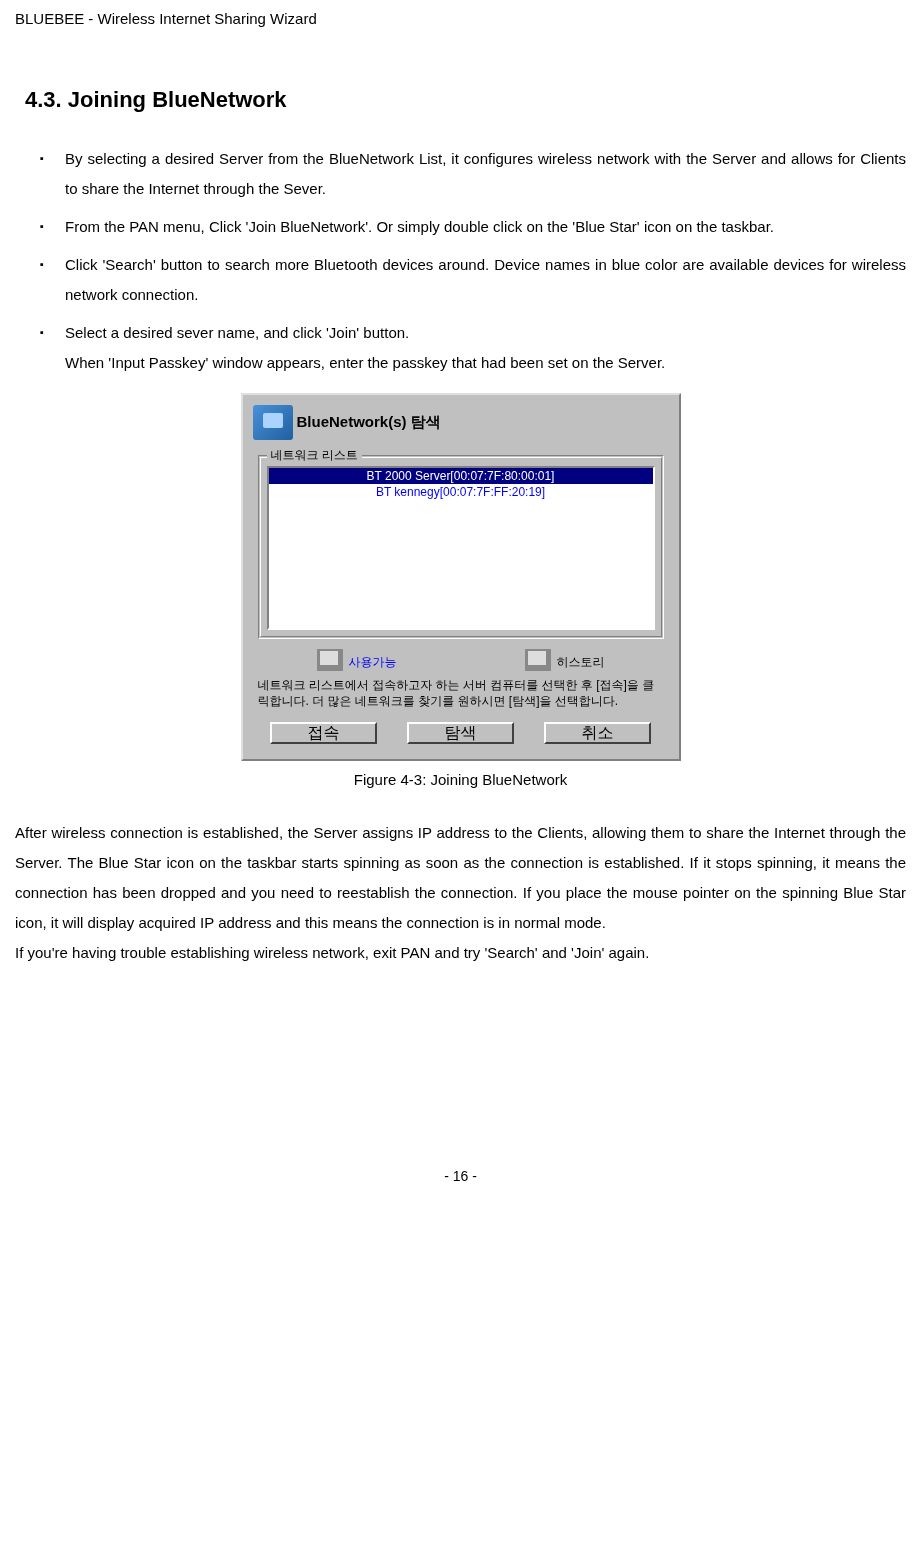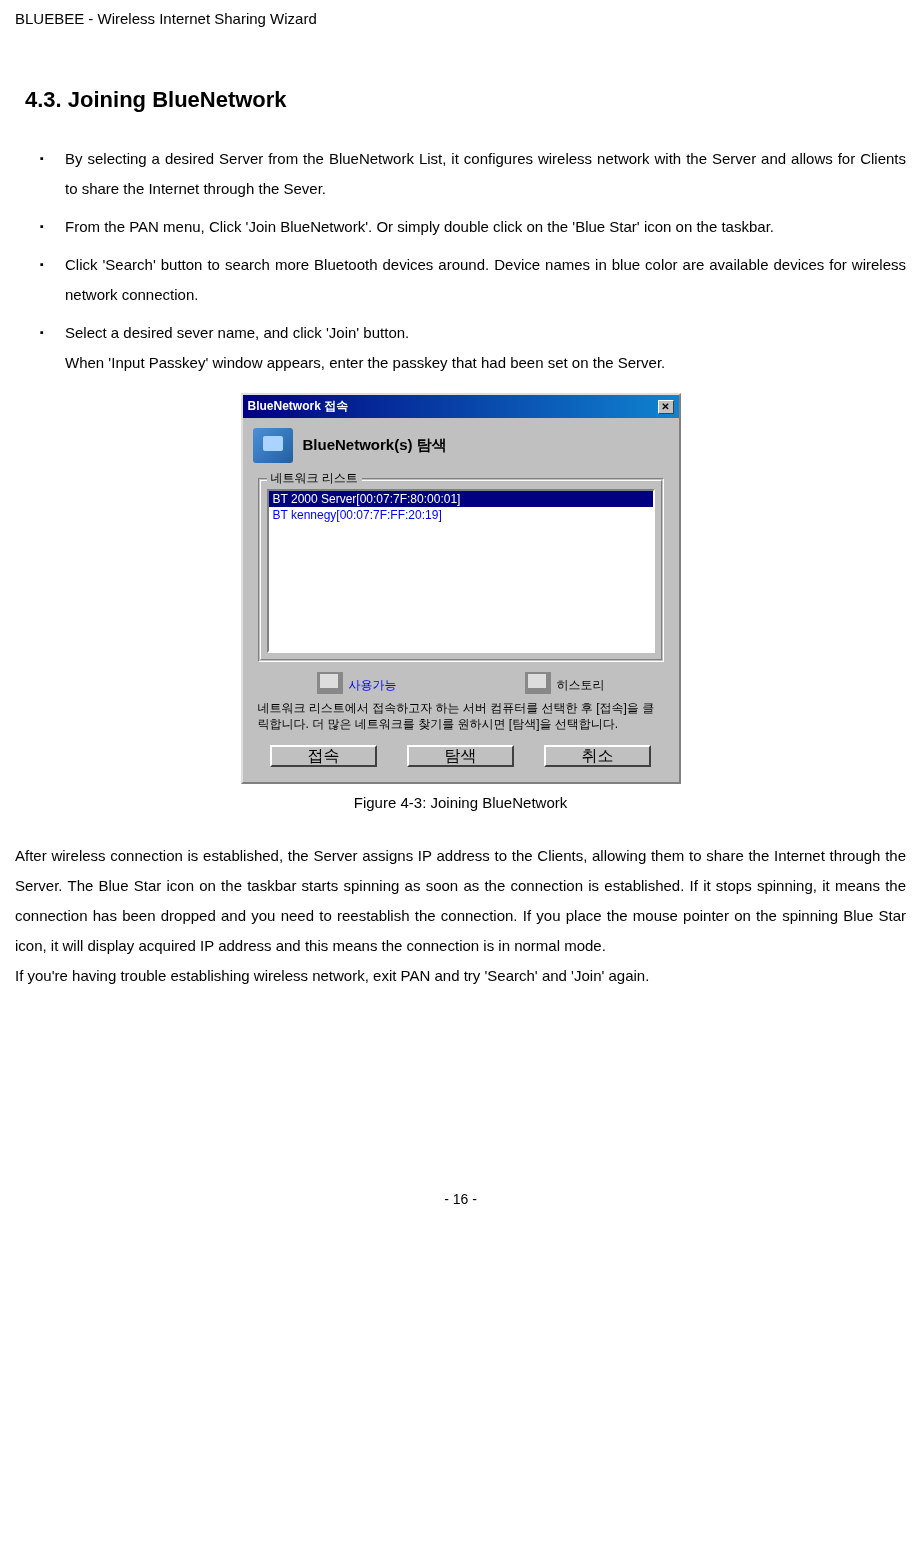--- a/index.html
+++ b/index.html
@@ -80,21 +80,21 @@
       align-items: center;
       justify-content: center;
       font-size: 10px;
       color: black;
       font-weight: bold;
     }
     .dialog-header {
       display: flex;
       align-items: center;
       padding: 10px;
-      gap: 10px;
+      gap: 4px;
     }
     .dialog-icon {
       width: 40px;
       height: 35px;
       background: linear-gradient(135deg, #4a90d9, #2060a0);
       border-radius: 3px;
       position: relative;
     }
     .dialog-icon::after {
       content: "";
@@ -110,20 +110,21 @@
       font-size: 15px;
       font-weight: bold;
       color: #000;
     }
     .fieldset {
       margin: 5px 15px;
       border: 1px solid;
       border-color: #808080 #fff #fff #808080;
       position: relative;
       padding: 1px;
+      text-align: center;
     }
     .fieldset-inner {
       border: 1px solid;
       border-color: #fff #808080 #808080 #fff;
     }
     .legend {
       position: absolute;
       top: -9px;
       left: 8px;
       background: #c0c0c0;
@@ -236,26 +237,20 @@
     <span class="bullet-text">Click 'Search' button to search more Bluetooth devices around. Device names in blue color are available devices for wireless network connection.</span>
   </li>
   <li class="bullet-item">
     <span class="bullet-text">Select a desired sever name, and click 'Join' button.</span>
     <span class="bullet-subtext">When 'Input Passkey' window appears, enter the passkey that had been set on the Server.</span>
   </li>
 </ul>
 
 <div class="dialog-wrapper">
   <div class="dialog">
-    <div class="titlebar">
-      <span>BlueNetwork 접속</span>
-      <div class="titlebar-close">
-        <span>✕</span>
-      </div>
-    </div>
     <div class="dialog-header">
       <div class="dialog-icon"></div>
       <div class="dialog-header-text">BlueNetwork(s) 탐색</div>
     </div>
     <div class="fieldset">
       <div class="legend">네트워크 리스트</div>
       <div class="fieldset-inner">
         <div class="listbox">
           <div class="listbox-item selected">BT 2000 Server[00:07:7F:80:00:01]</div>
           <div class="listbox-item blue">BT kennegy[00:07:7F:FF:20:19]</div>

